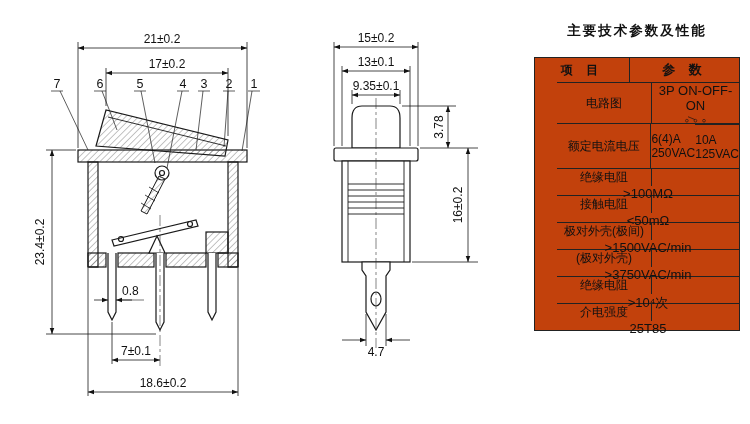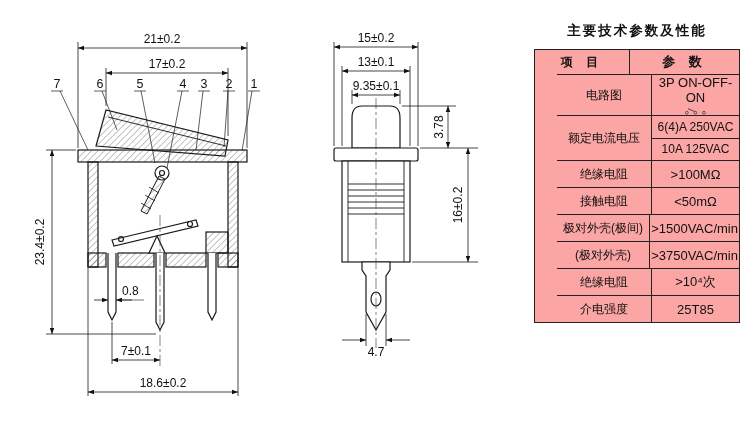--- a/index.html
+++ b/index.html
@@ -4,34 +4,34 @@
 <style>
   html,body{margin:0;padding:0;background:#fff;}
   .canvas{position:relative;width:750px;height:424px;background:#ffffff;overflow:hidden;
           font-family:"Liberation Sans",sans-serif;color:#111;}
   .drawing{position:absolute;left:0;top:0;}
   svg text{font-family:"Liberation Sans",sans-serif;font-size:12px;fill:#111;}
   svg text.partnum{font-size:12.5px;}
 
   
   .spec{position:absolute;left:534px;top:22px;width:206px;}
-  .spec-title{text-align:center;font-weight:bold;font-size:13.5px;letter-spacing:2px;margin-bottom:9px;}
-  .t{border:1.6px solid #222;background:#fca5a5;}
+  .spec-title{text-align:center;font-weight:bold;font-size:13.5px;letter-spacing:2px;margin-bottom:17px;}
+  .t{border:1.6px solid #222;background:#c2410c;}
   .t-row{display:flex;align-items:stretch;}
   .t-row + .t-row{border-top:1px solid #222;margin-left:22px;}
   .t-item{width:92px;border-right:1px solid #222;display:flex;align-items:center;justify-content:center;
           font-size:12px;text-align:center;padding:0 1px;}
   .t-val{flex:1;display:flex;align-items:center;justify-content:center;font-size:13px;text-align:center;
          flex-direction:column;padding:0 1px;}
   .r-head{height:24px;}
   .r-head .t-item,.r-head .t-val{font-weight:bold;letter-spacing:5px;}
   .r-circuit{height:40px;}
   .r-dual{height:44px;}
-  .r-std{height:26px;}
-  .t-val-stack{flex:1;display:flex;flex-direction:column;}
+  .r-std{height:26px;flex-direction:column;}
+  .t-val-stack{flex:1;display:flex;flex-direction:row;}
   .t-sub{flex:1;display:flex;align-items:center;justify-content:center;font-size:12px;}
   .t-sub + .t-sub{border-top:1px solid #222;}
   .circuit-glyph{margin-top:2px;}
 </style>
 </head>
 <body>
 
 <div class="canvas">
 
   <svg class="drawing" width="750" height="424" viewBox="0 0 750 424">

